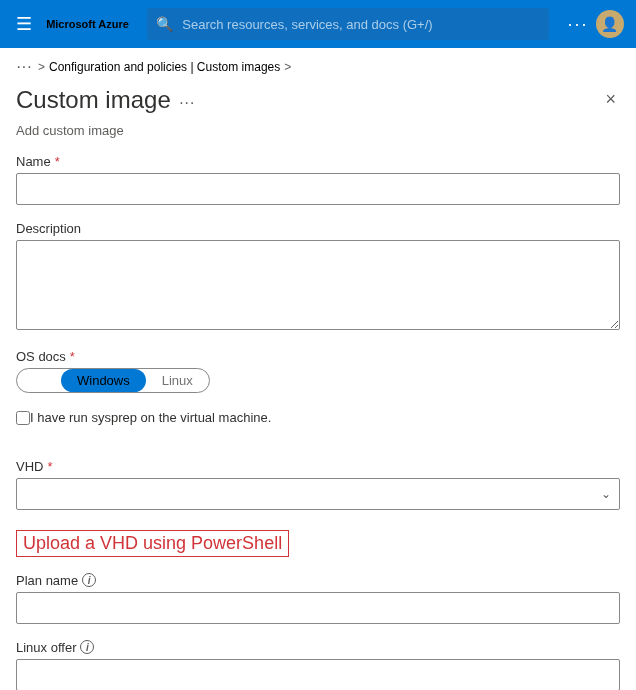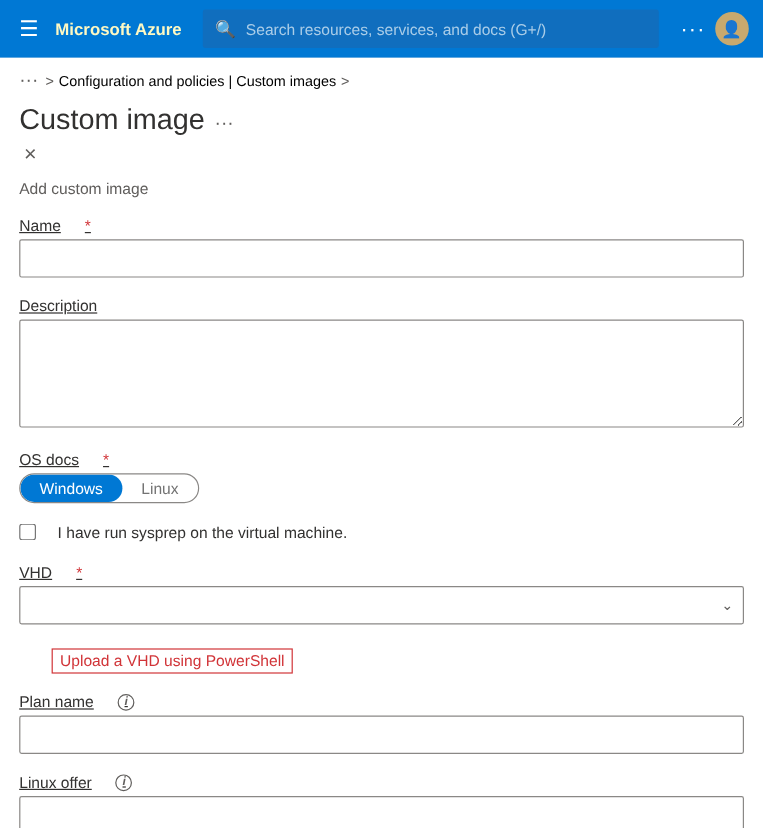--- a/index.html
+++ b/index.html
@@ -21,23 +21,23 @@
       padding: 0 12px;
       gap: 10px;
     }
     .navbar-hamburger {
       color: white;
       font-size: 18px;
       cursor: pointer;
       padding: 4px;
     }
     .navbar-logo {
-      color: #fef9c3;
+      color: #000000;
       font-weight: 600;
-      font-size: 14px;
+      font-size: 11px;
       white-space: nowrap;
     }
     .navbar-search {
       flex: 1;
       display: flex;
       align-items: center;
       background: #106ebe;
       border-radius: 2px;
       padding: 0 10px;
       height: 32px;
@@ -115,21 +115,20 @@
       cursor: pointer;
       text-decoration: none;
     }
 
     
     .page-header {
       padding: 4px 16px 8px 16px;
       display: flex;
       align-items: flex-start;
       justify-content: space-between;
-      flex-direction: column;
     }
     .page-header-left {
       display: flex;
       align-items: center;
       gap: 8px;
     }
     .page-title {
       font-size: 24px;
       font-weight: 300;
       color: #323130;
@@ -156,26 +155,25 @@
 
     
     .form-area {
       padding: 0 16px;
     }
     .form-group {
       margin-bottom: 16px;
     }
     .form-label {
       display: flex;
-      align-items: flex-end;
-      gap: 20px;
+      align-items: center;
+      gap: 4px;
       font-size: 13px;
       color: #323130;
       margin-bottom: 4px;
-      text-decoration: underline;
     }
     .required-star {
       color: #d13438;
     }
     .info-icon {
       display: inline-flex;
       align-items: center;
       justify-content: center;
       width: 14px;
       height: 14px;
@@ -222,30 +220,31 @@
     .os-type-btn {
       padding: 4px 16px;
       font-size: 13px;
       cursor: pointer;
       border: none;
       background: transparent;
       color: #737373;
     }
     .os-type-btn.active {
       background: #0078d4;
-      color: #ffffff;
+      color: #000000;
       border-radius: 20px;
+      margin-left: 44px;
     }
 
     
     .checkbox-group {
       display: flex;
-      align-items: flex-start;
-      gap: 18px;
-      margin-bottom: 16px;
+      align-items: center;
+      gap: 0;
+      margin-bottom: 32px;
     }
     .checkbox-input {
       width: 14px;
       height: 14px;
       margin-top: 1px;
       cursor: pointer;
       border: 1px solid #323130;
       flex-shrink: 0;
     }
     .checkbox-label {
@@ -270,29 +269,28 @@
       cursor: pointer;
     }
     .dropdown-chevron {
       color: #605e5c;
       font-size: 12px;
     }
 
     
     .upload-link {
       color: #d13438;
-      font-size: 13px;
+      font-size: 18px;
       text-decoration: none;
       border: 1px solid #d13438;
       padding: 2px 6px;
       display: inline-block;
       cursor: pointer;
       margin-top: 4px;
       margin-bottom: 16px;
-      margin-left: 27px;
     }
   </style>
 </head>
 <body>
 
 <div class="navbar">
   <span class="navbar-hamburger">☰</span>
   <span class="navbar-logo">Microsoft Azure</span>
   <div class="navbar-search">
     <span class="navbar-search-icon">🔍</span>

